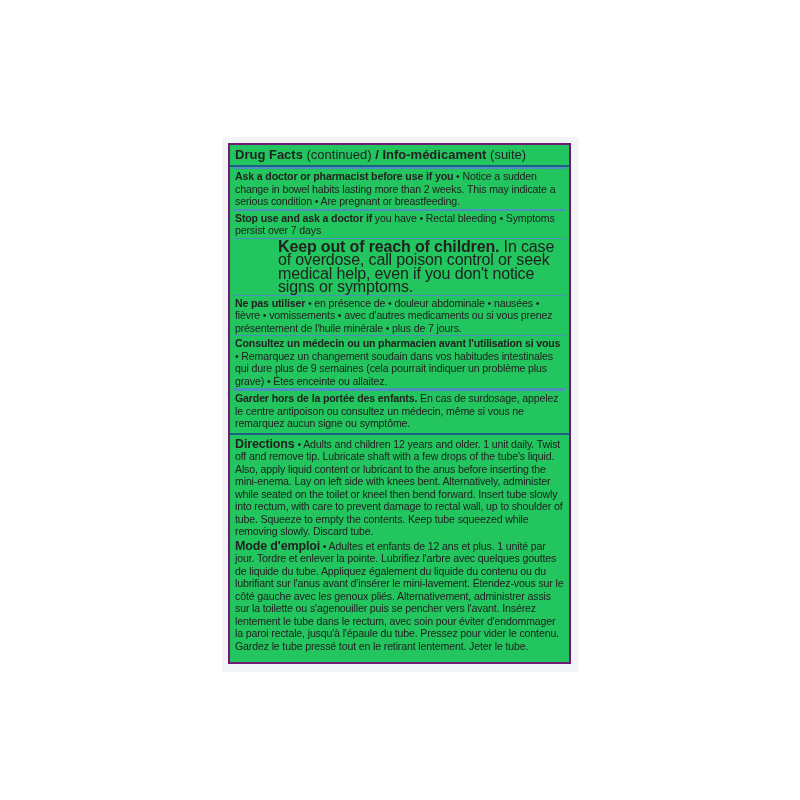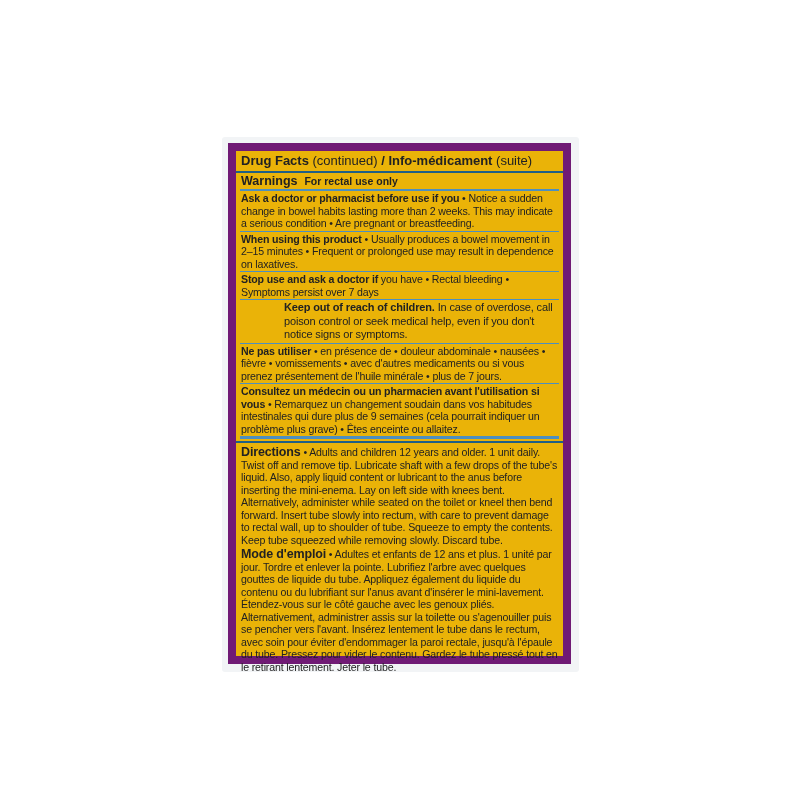--- a/index.html
+++ b/index.html
@@ -3,21 +3,21 @@
   <meta charset="utf-8">
   <style>
     html, body { margin: 0; padding: 0; background: #ffffff; }
     body { width: 800px; height: 800px; position: relative; overflow: hidden; }
     .outer {
       position: absolute; left: 222px; top: 137px; width: 357px; height: 535px;
       background: #f2f4f6; border-radius: 3px;
     }
     .panel {
       position: absolute; left: 228px; top: 143px; width: 343px; height: 521px;
-      border: 8px solid #701a75; background: #eab308; box-sizing: border-box;
+      border: 2px solid #701a75; background: #22c55e; box-sizing: border-box;
       font-family: "Liberation Sans", sans-serif; color: #222;
     }
     .row { padding: 0 5px; font-size: 10.6px; line-height: 12.5px; letter-spacing: -0.15px; }
     .title-row { font-size: 13px; line-height: 18px; padding: 1px 5px 1px; border-bottom: 2px solid #1f5f86; }
     .title-row b { font-weight: 700; }
     .heading { font-size: 12.5px; font-weight: 700; line-height: 15px; padding: 1px 5px 0; }
     .heading .sub { font-size: 10.5px; }
     .sep { border-bottom: 1px solid #4d8fc0; margin: 0 4px; }
     .sep-thick { border-bottom: 2px solid #1f5f86; margin: 0; }
     .blk { padding: 1px 5px 1px; }
@@ -29,41 +29,37 @@
 
 <div class="outer"></div>
 <div class="panel">
 
   <div class="title-row">
     <b>Drug Facts</b>
     <span>(continued)</span><b> / </b><b>Info-médicament</b>
     <span>(suite)</span>
   </div>
 
-  <div class="heading">
-    <span>Warnings</span>&nbsp;
-    <span class="sub">For rectal use only</span>
-  </div>
   <div class="sep"></div>
   <div class="sep"></div>
   <div class="row blk"><span class="bold">Ask a doctor or pharmacist before use if you</span><span> • Notice a sudden change in bowel habits lasting more than 2 weeks. This may indicate a serious condition • Are pregnant or breastfeeding.</span></div>
   <div class="sep"></div>
-  <div class="row blk"><span class="bold">When using this product</span><span> • Usually produces a bowel movement in 2–15 minutes • Frequent or prolonged use may result in dependence on laxatives.</span></div>
   <div class="sep"></div>
   <div class="row blk"><span class="bold">Stop use and ask a doctor if</span><span> you have  • Rectal bleeding • Symptoms persist over 7 days</span></div>
   <div class="sep"></div>
-  <div class="row blk" style="font-size:11px;line-height:13.5px;padding-left:48px;"><span class="bold">Keep out of reach of children.</span><span> In case of overdose, call poison control or seek medical help, even if you don't notice signs or symptoms.</span></div>
+  <div class="row blk" style="font-size:16px;line-height:13.5px;padding-left:48px;"><span class="bold">Keep out of reach of children.</span><span> In case of overdose, call poison control or seek medical help, even if you don't notice signs or symptoms.</span></div>
 
   <div class="sep"></div>
   <div class="row blk"><span class="bold">Ne pas utiliser</span><span> • en présence de • douleur abdominale • nausées • fièvre • vomissements • avec d'autres medicaments ou si vous prenez présentement de l'huile minérale • plus de 7 jours.</span></div>
   <div class="sep"></div>
   <div class="row blk"><span class="bold">Consultez un médecin ou un pharmacien avant l'utilisation si vous</span><span> • Remarquez un changement soudain dans vos habitudes intestinales qui dure plus de 9 semaines (cela pourrait indiquer un problème plus grave) • Êtes enceinte ou allaitez.</span></div>
   <div class="sep"></div>
   <div class="sep"></div>
   <div class="sep"></div>
+  <div class="row blk"><span class="bold">Garder hors de la portée des enfants.</span><span> En cas de surdosage, appelez le centre antipoison ou consultez un médecin, même si vous ne remarquez aucun signe ou symptôme.</span></div>
 
   <div class="sep-thick" style="margin-top:2px;"></div>
 
   <div class="row blk" style="padding-top:3px;">
     <span class="dir-head">Directions</span><span> • Adults and children 12 years and older. 1 unit daily. Twist off and remove tip. Lubricate shaft with a few drops of the tube's liquid. Also, apply liquid content or lubricant to the anus before inserting the mini-enema. Lay on left side with knees bent. Alternatively, administer while seated on the toilet or kneel then bend forward. Insert tube slowly into rectum, with care to prevent damage to rectal wall, up to shoulder of tube. Squeeze to empty the contents. Keep tube squeezed while removing slowly. Discard tube.</span>
   </div>
   <div class="row blk">
     <span class="dir-head">Mode d'emploi</span><span> • Adultes et enfants de 12 ans et plus. 1 unité par jour. Tordre et enlever la pointe. Lubrifiez l'arbre avec quelques gouttes de liquide du tube. Appliquez également du liquide du contenu ou du lubrifiant sur l'anus avant d'insérer le mini-lavement. Étendez-vous sur le côté gauche avec les genoux pliés. Alternativement, administrer assis sur la toilette ou s'agenouiller puis se pencher vers l'avant. Insérez lentement le tube dans le rectum, avec soin pour éviter d'endommager la paroi rectale, jusqu'à l'épaule du tube. Pressez pour vider le contenu. Gardez le tube pressé tout en le retirant lentement. Jeter le tube.</span>
     
   </div>

